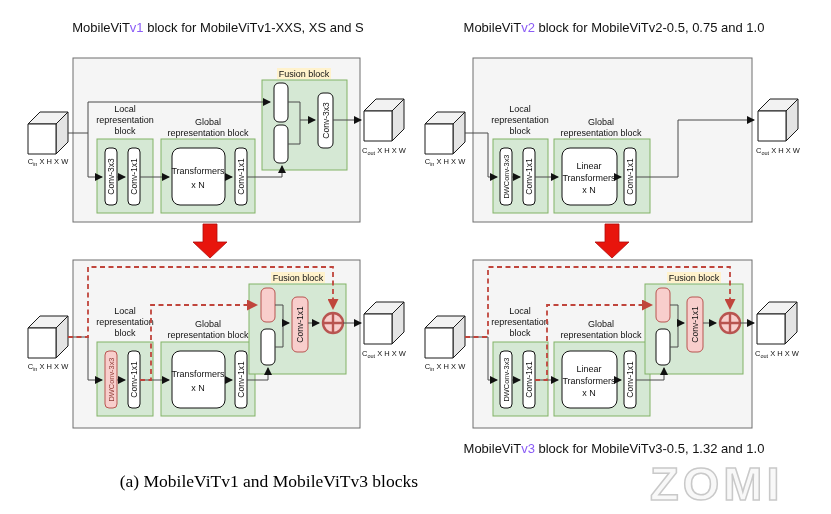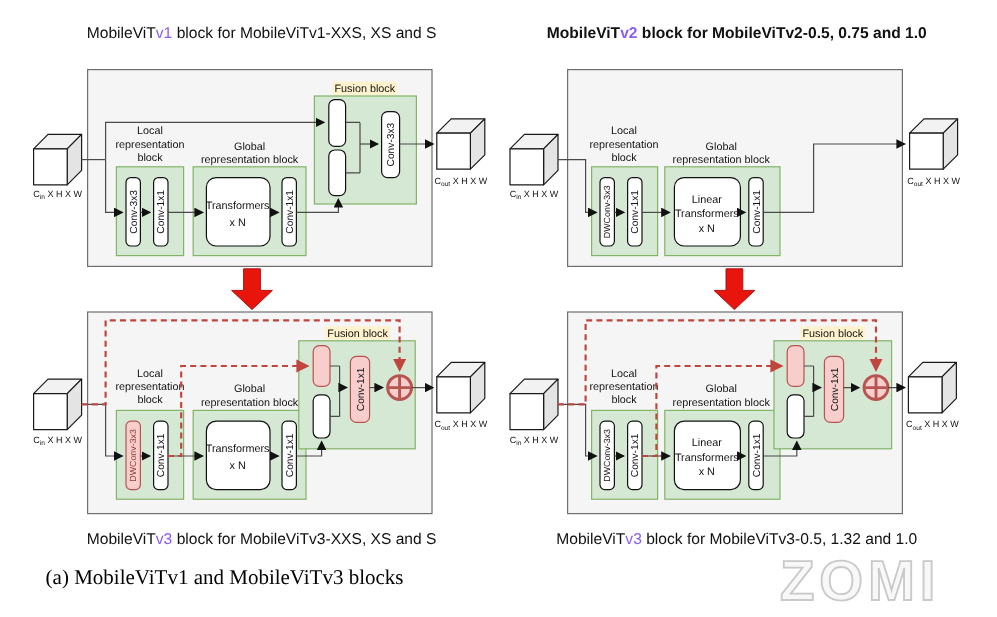--- a/index.html
+++ b/index.html
@@ -1,25 +1,25 @@
 <!DOCTYPE html>
 <html><head>
 <meta charset="utf-8">
 <style>
   html,body{margin:0;padding:0;background:#ffffff;}
   .stage{position:relative;width:831px;height:514px;background:#ffffff;overflow:hidden;
          font-family:"Liberation Sans",sans-serif;}
   .cap{position:absolute;font-size:13px;color:#111;text-align:center;white-space:nowrap;}
   .t-tl{left:38px;top:20px;width:360px;}
-  .t-tr{left:434px;top:20px;width:360px;font-weight:bold;}
+  .t-tr{left:434px;top:20px;width:360px;}
   .c-bl{left:38px;top:441px;width:360px;}
   .c-br{left:434px;top:441px;width:360px;}
   .vred{color:#8b5cf6;}
   .serifcap{position:absolute;font-family:"Liberation Serif",serif;font-size:17.5px;color:#000;
-            text-align:left;white-space:nowrap;}
+            text-align:right;white-space:nowrap;}
   .s-a{left:38px;top:471px;width:380px;}
   .s-b{left:424px;top:471px;width:380px;}
   .watermark{position:absolute;left:650px;top:456px;z-index:5;
              font-family:"Liberation Sans",sans-serif;font-weight:bold;font-size:47px;
              letter-spacing:4px;color:rgba(235,235,235,0.35);
              -webkit-text-stroke:1.5px #c9c9c9;pointer-events:none;}
   svg{position:absolute;left:0;top:0;}
   .panel{fill:#f5f5f5;stroke:#6e6e6e;stroke-width:1;}
   .green{fill:#d5e8d4;stroke:#82b366;stroke-width:1;}
   .wbox{fill:#ffffff;stroke:#111;stroke-width:1;}
@@ -36,21 +36,20 @@
   .redarrow{fill:#e8150d;stroke:#b00d0d;stroke-width:0.8;}
   .oplus{fill:#f8cecc;stroke:#b85450;stroke-width:2.4;}
 </style>
 </head>
 <body>
 
 <div class="stage">
 
   <div class="cap t-tl"><span>MobileViT</span><span class="vred">v1</span><span> block for MobileViTv1-XXS, XS and S</span></div>
   <div class="cap t-tr"><span>MobileViT</span><span class="vred">v2</span><span> block for MobileViTv2-0.5, 0.75 and 1.0</span></div>
-  <div class="cap c-bl"><span>MobileViT</span><span class="vred">v3</span><span> block for MobileViTv3-XXS, XS and S</span></div>
   <div class="cap c-br"><span>MobileViT</span><span class="vred">v3</span><span> block for MobileViTv3-0.5, 1.32 and 1.0</span></div>
 
   <svg width="831" height="514" viewBox="0 0 831 514">
     <defs>
       <marker id="mb" markerWidth="8" markerHeight="8" refX="7" refY="4" orient="auto" markerUnits="userSpaceOnUse">
         <path d="M0,0 L8,4 L0,8 Z" fill="#111"></path>
       </marker>
       <marker id="mr" markerWidth="11" markerHeight="11" refX="8" refY="5.5" orient="auto" markerUnits="userSpaceOnUse">
         <path d="M0,0 L11,5.5 L0,11 Z" fill="#c0453c"></path>
       </marker>

